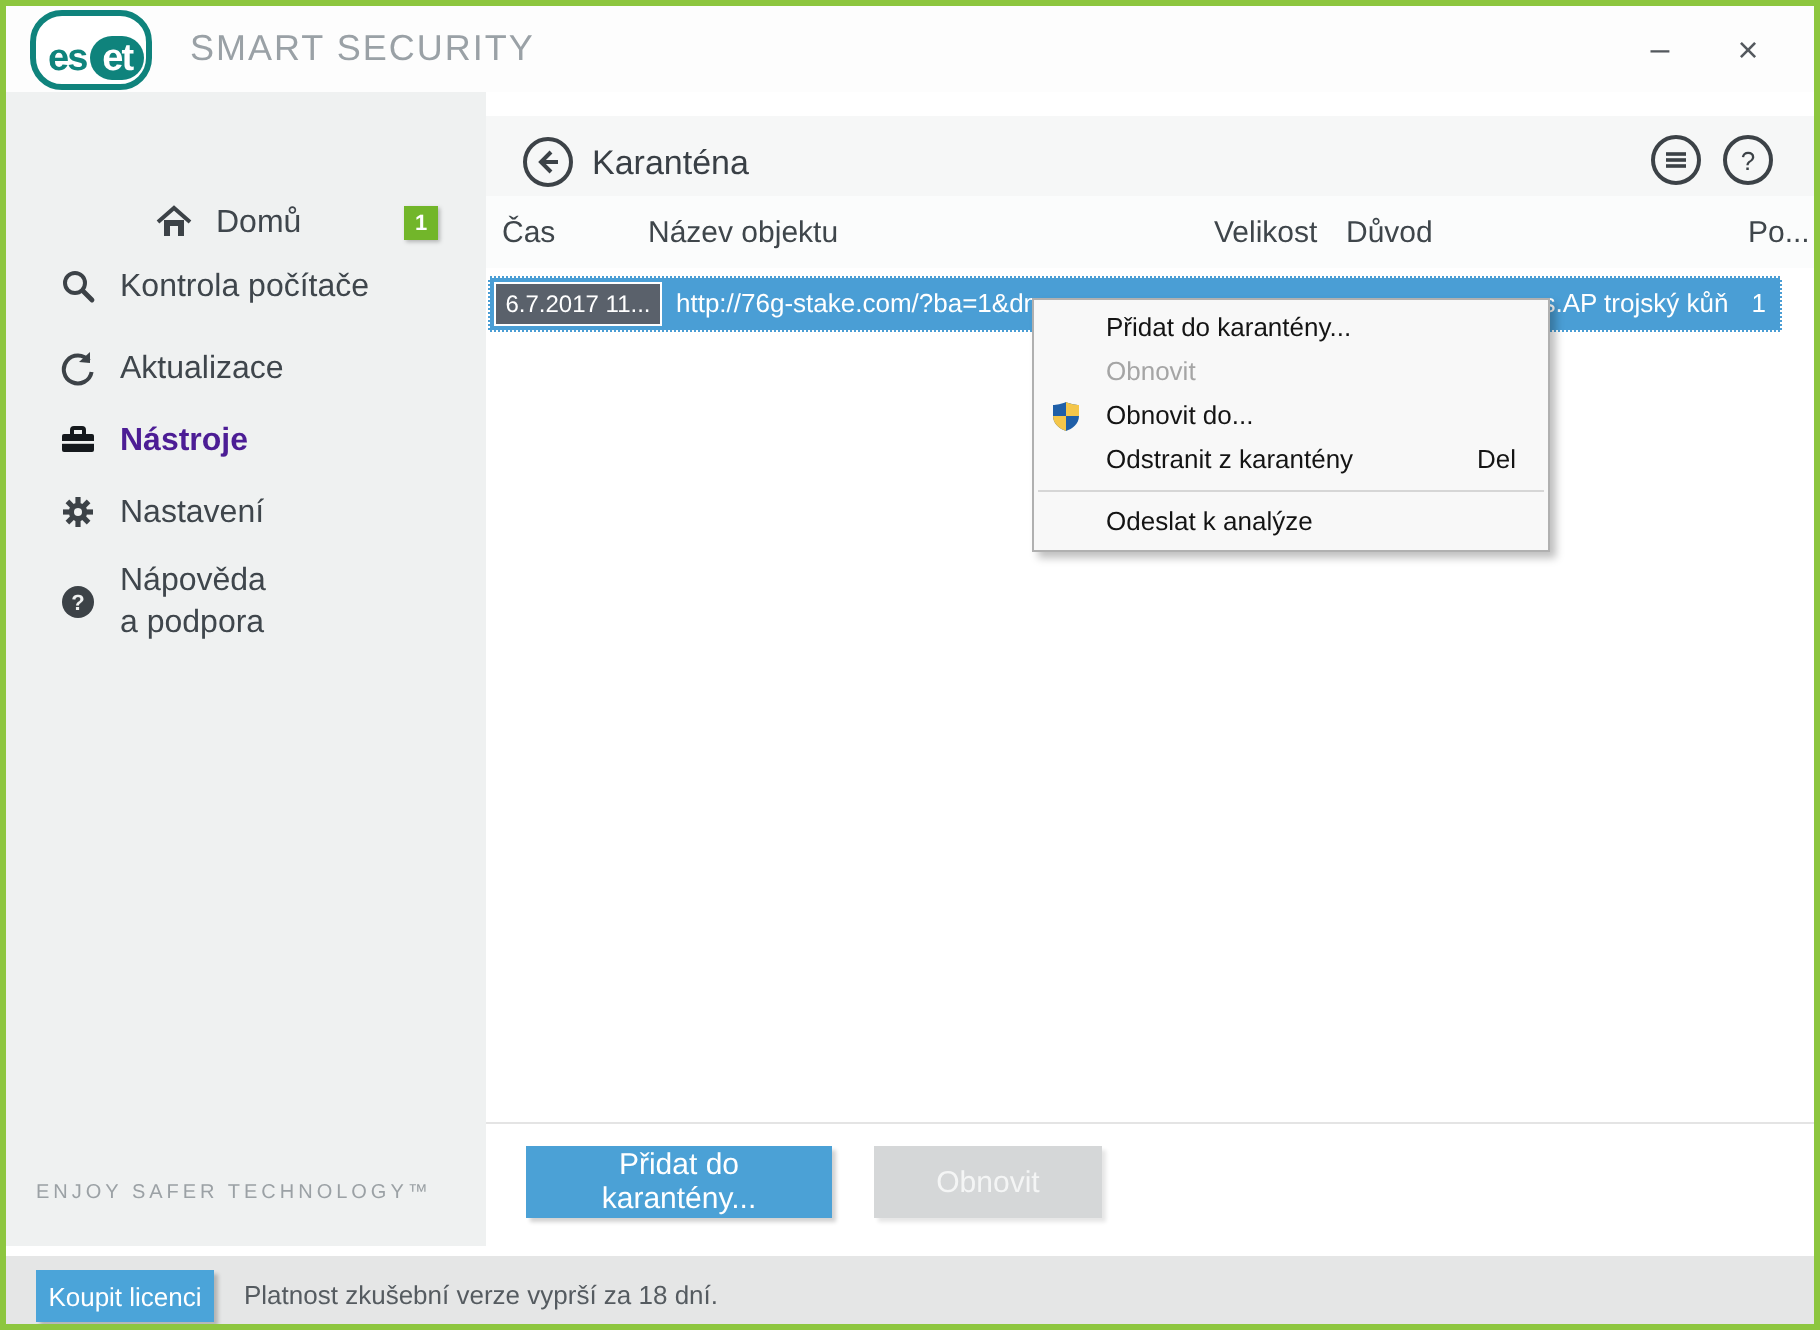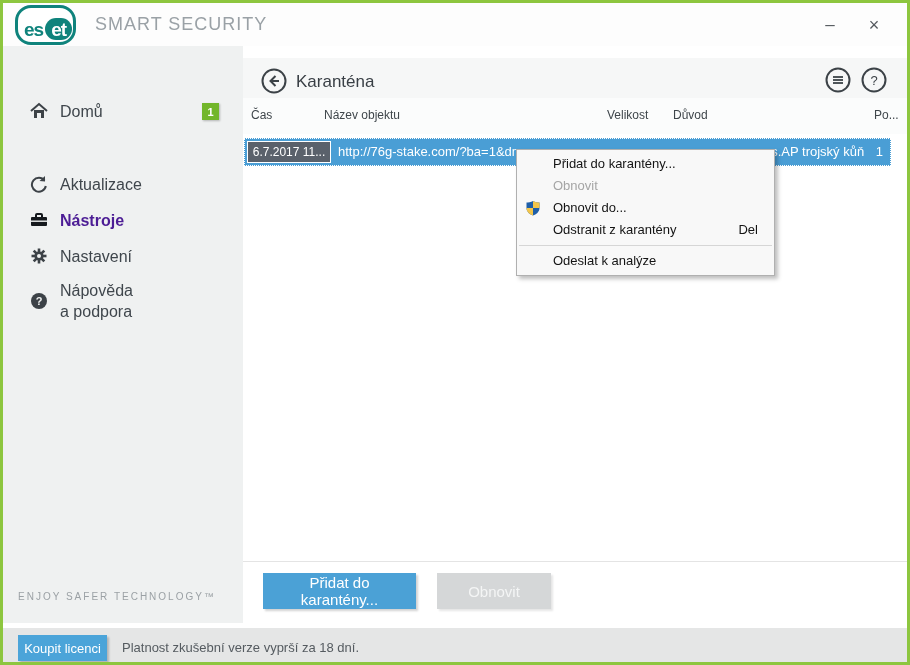--- a/index.html
+++ b/index.html
@@ -31,21 +31,21 @@
   
   .main{position:absolute;left:240px;top:43px;right:0;bottom:39px;background:#fff;}
   .page-header{position:absolute;left:0;top:12px;right:0;height:51px;background:#f6f7f7;border-bottom:1px solid #ececec;}
   .back-btn{position:absolute;left:18px;top:10px;width:26px;height:26px;cursor:pointer;}
   .page-title{position:absolute;left:53px;top:14px;font-size:17px;color:#393f45;}
   .hdr-icon{position:absolute;top:9px;width:26px;height:26px;cursor:pointer;}
   .hdr-icon.menu{right:56px;}
   .hdr-icon.help{right:20px;}
   
   .thead{position:absolute;left:0;top:52px;right:0;height:36px;background:#fbfcfc;}
-  .th{position:absolute;top:10px;font-size:12px;color:#3f464b;cursor:pointer;}
+  .th{position:absolute;top:10px;font-size:15px;color:#3f464b;cursor:pointer;}
   .th.c0{left:8px;}.th.c1{left:81px;}.th.c2{left:364px;}.th.c3{left:430px;}.th.c4{left:631px;}
   .trow{position:absolute;left:1px;top:92px;width:647px;height:28px;background:#4a9ed5;border:1px dotted #fff;box-sizing:border-box;cursor:pointer;}
   .cell-time{position:absolute;left:2px;top:2px;width:82px;height:20px;background:#5a616b;border:1px solid #fff;color:#fff;font-size:12px;display:flex;align-items:center;justify-content:center;}
   .cell-obj{position:absolute;left:93px;top:5px;color:#fff;font-size:13px;white-space:nowrap;}
   .cell-reason{position:absolute;left:519px;top:5px;color:#fff;font-size:13px;white-space:nowrap;}
   .cell-count{position:absolute;right:7px;top:5px;color:#fff;font-size:13px;}
   
   .footer-line{position:absolute;left:0;right:0;top:515px;border-top:1px solid #e4e4e4;}
   .btn{position:absolute;top:527px;height:36px;border:none;font-family:"Liberation Sans",sans-serif;font-size:15px;display:flex;align-items:center;justify-content:center;box-shadow:2px 2px 2px rgba(0,0,0,.18);}
   .btn.primary{left:20px;width:153px;background:#4ba1d6;color:#fff;cursor:pointer;}
@@ -76,28 +76,37 @@
             <span class="logo-et">et</span>
           </span>
       </div>
     </div>
     <div class="brand">SMART SECURITY</div>
     <div class="winbtn min">–</div>
     <div class="winbtn close">×</div>
   </div>
 
   <div class="sidebar">
-    <div class="nav-item" style="top:52px;">
+    <div class="nav-item" style="top:52px;margin-left:48px;">
       <span class="ic">
         <svg width="18" height="18" viewBox="0 0 18 18">
             <path d="M1 9 L9 2 L17 9" stroke="#3c4247" stroke-width="2" fill="none"></path>
             <path d="M4 8 V16 H7 V11 H11 V16 H14 V8" fill="#3c4247"></path>
           </svg>
       </span>
       <span class="lbl">Domů</span>
+    </div>
+    <div class="nav-item" style="top:84px;">
+      <span class="ic">
+        <svg width="18" height="18" viewBox="0 0 18 18">
+            <circle cx="7.5" cy="7.5" r="5" stroke="#3c4247" stroke-width="2" fill="none"></circle>
+            <line x1="11.5" y1="11.5" x2="16" y2="16" stroke="#3c4247" stroke-width="2.4" stroke-linecap="round"></line>
+          </svg>
+      </span>
+      <span class="lbl">Kontrola počítače</span>
     </div>
     <div class="nav-item" style="top:125px;">
       <span class="ic">
         <svg width="18" height="18" viewBox="0 0 18 18">
             <path d="M14.5 5.5 A7 7 0 1 0 15.8 11" stroke="#3c4247" stroke-width="2" fill="none"></path>
             <path d="M15 1 L15 6.5 L9.5 6 Z" fill="#3c4247"></path>
           </svg>
       </span>
       <span class="lbl">Aktualizace</span>
     </div>

